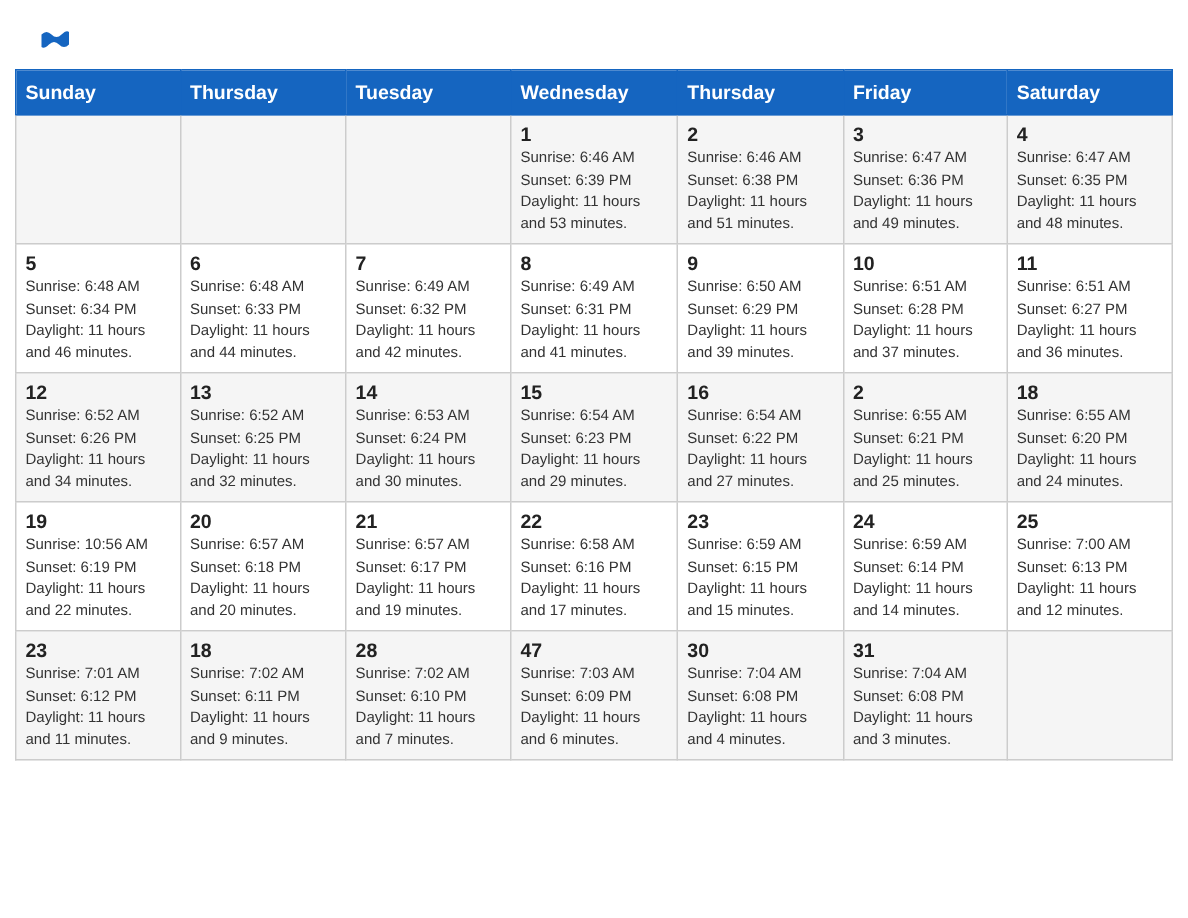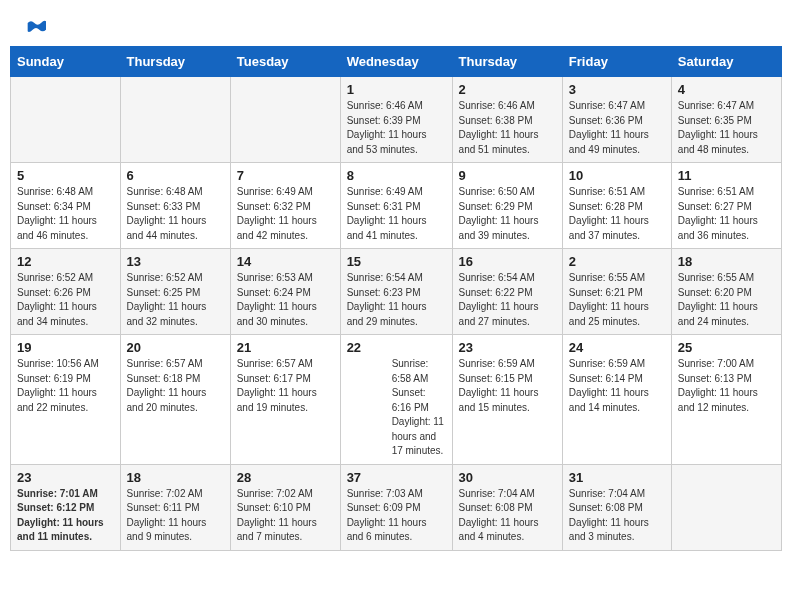--- a/index.html
+++ b/index.html
@@ -258,21 +258,21 @@
 Daylight: 11 hours and 20 minutes.</div>
           </td>
           <td>
             <span class="day-num">21</span>
             <div class="day-info" style="white-space: pre-line;">Sunrise: 6:57 AM
 Sunset: 6:17 PM
 Daylight: 11 hours and 19 minutes.</div>
           </td>
           <td>
             <span class="day-num">22</span>
-            <div class="day-info" style="white-space: pre-line; margin-left: 45px;">Sunrise: 6:58 AM
+            <div class="day-info" style="white-space: pre-line;">Sunrise: 6:58 AM
 Sunset: 6:16 PM
 Daylight: 11 hours and 17 minutes.</div>
           </td>
           <td>
             <span class="day-num">23</span>
             <div class="day-info" style="white-space: pre-line;">Sunrise: 6:59 AM
 Sunset: 6:15 PM
 Daylight: 11 hours and 15 minutes.</div>
           </td>
           <td>
@@ -284,38 +284,38 @@
           <td>
             <span class="day-num">25</span>
             <div class="day-info" style="white-space: pre-line;">Sunrise: 7:00 AM
 Sunset: 6:13 PM
 Daylight: 11 hours and 12 minutes.</div>
           </td>
         </tr>
         <tr>
           <td>
             <span class="day-num">23</span>
-            <div class="day-info" style="white-space: pre-line; font-weight: bold;">Sunrise: 7:01 AM
+            <div class="day-info" style="white-space: pre-line;">Sunrise: 7:01 AM
 Sunset: 6:12 PM
 Daylight: 11 hours and 11 minutes.</div>
           </td>
           <td>
             <span class="day-num">18</span>
             <div class="day-info" style="white-space: pre-line;">Sunrise: 7:02 AM
 Sunset: 6:11 PM
 Daylight: 11 hours and 9 minutes.</div>
           </td>
           <td>
             <span class="day-num">28</span>
             <div class="day-info" style="white-space: pre-line;">Sunrise: 7:02 AM
 Sunset: 6:10 PM
 Daylight: 11 hours and 7 minutes.</div>
           </td>
           <td>
-            <span class="day-num">37</span>
+            <span class="day-num">47</span>
             <div class="day-info" style="white-space: pre-line;">Sunrise: 7:03 AM
 Sunset: 6:09 PM
 Daylight: 11 hours and 6 minutes.</div>
           </td>
           <td>
             <span class="day-num">30</span>
             <div class="day-info" style="white-space: pre-line;">Sunrise: 7:04 AM
 Sunset: 6:08 PM
 Daylight: 11 hours and 4 minutes.</div>
           </td>

